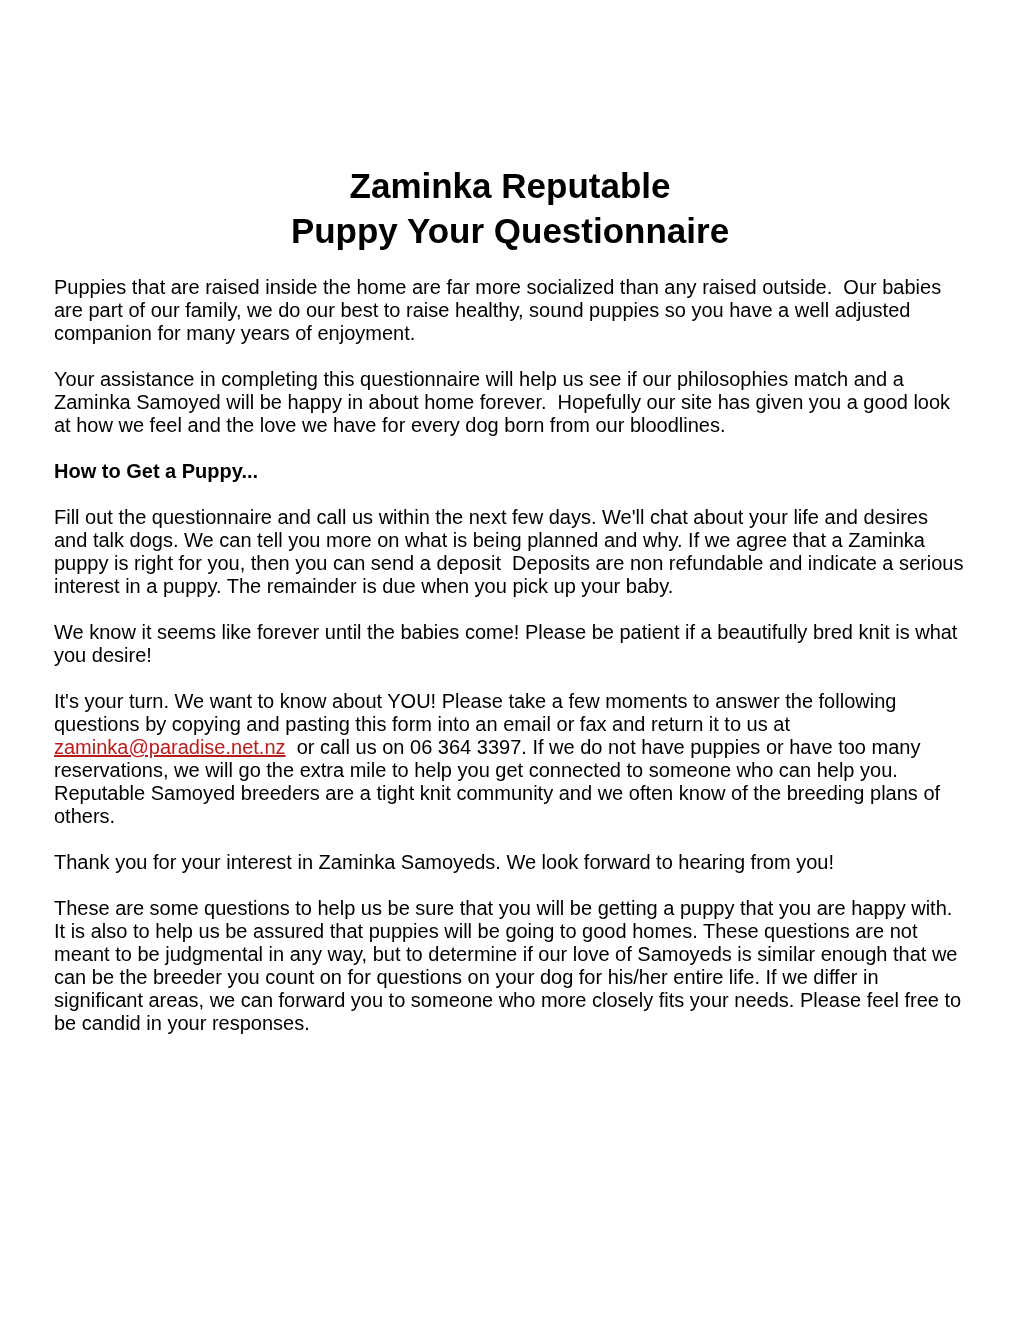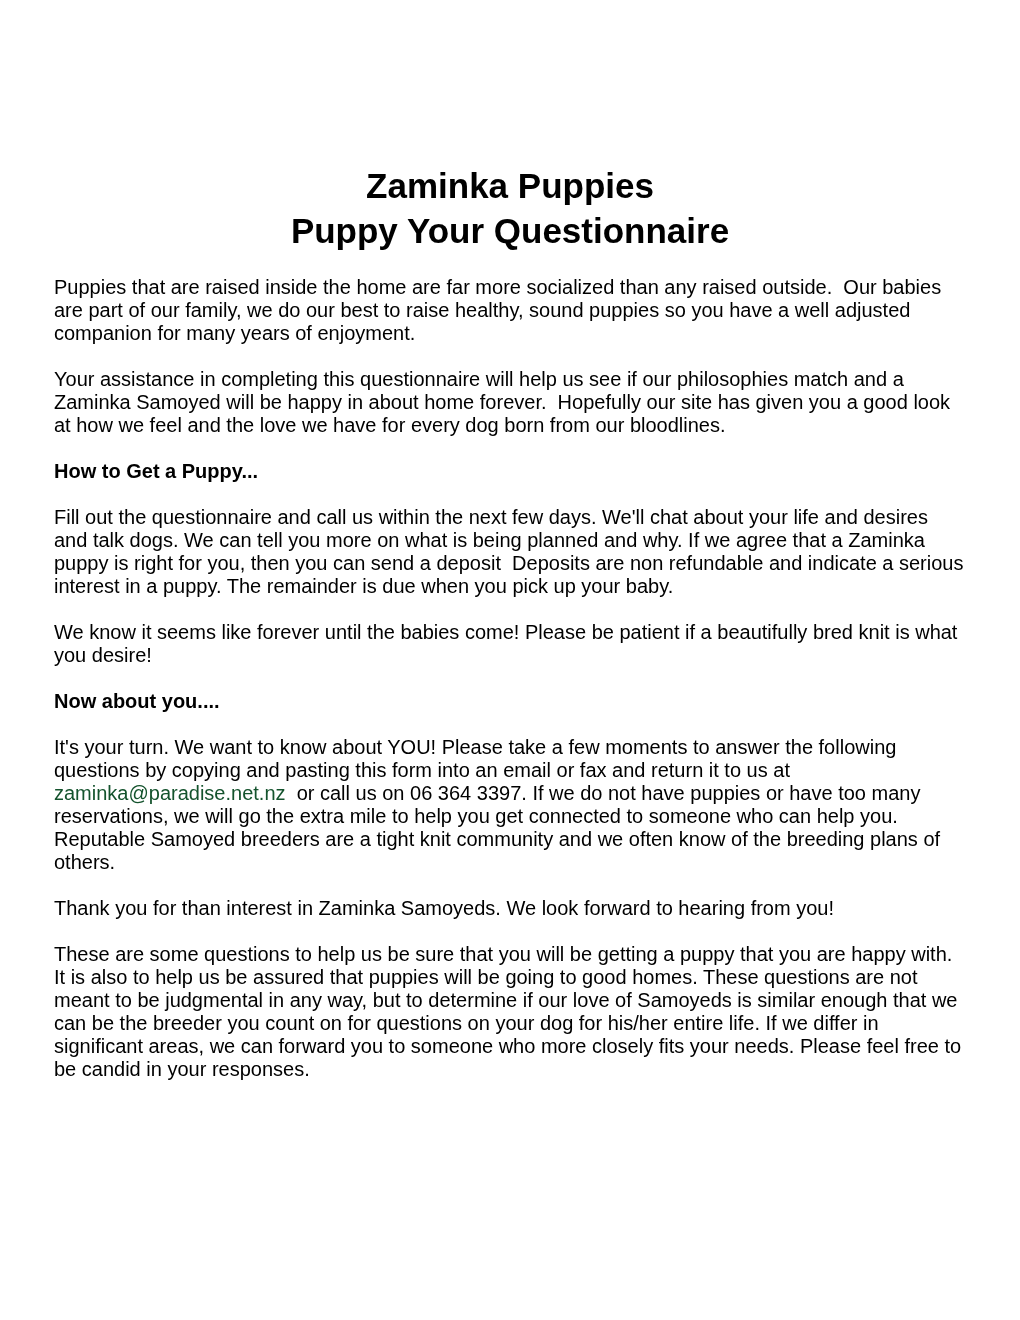--- a/index.html
+++ b/index.html
@@ -36,45 +36,45 @@
     margin: 23px 0 0 0;
     white-space: pre-wrap;
     overflow-wrap: break-word;
   }
   .first-para {
   }
   .heading {
     font-weight: bold;
   }
   a.email-link {
-    color: #14532d;
+    color: #b91c1c;
+    text-decoration: underline;
     cursor: pointer;
   }
 </style>
 </head>
 <body>
 
 <div class="page">
 
   <div class="title">
-    <div>Zaminka Puppies</div>
+    <div>Zaminka Reputable</div>
     <div>Puppy Your Questionnaire</div>
   </div>
 
   <p class="body-para first-para">Puppies that are raised inside the home are far more socialized than any raised outside.  Our babies are part of our family, we do our best to raise healthy, sound puppies so you have a well adjusted companion for many years of enjoyment.</p>
 
   <p class="body-para">Your assistance in completing this questionnaire will help us see if our philosophies match and a Zaminka Samoyed will be happy in about home forever.  Hopefully our site has given you a good look at how we feel and the love we have for every dog born from our bloodlines.</p>
 
   <p class="body-para heading">How to Get a Puppy...</p>
 
   <p class="body-para">Fill out the questionnaire and call us within the next few days. We'll chat about your life and desires and talk dogs. We can tell you more on what is being planned and why. If we agree that a Zaminka puppy is right for you, then you can send a deposit  Deposits are non refundable and indicate a serious interest in a puppy. The remainder is due when you pick up your baby.</p>
 
   <p class="body-para">We know it seems like forever until the babies come! Please be patient if a beautifully bred knit is what you desire!</p>
 
-  <p class="body-para heading">Now about you....</p>
 
   <p class="body-para"><span>It's your turn. We want to know about YOU! Please take a few moments to answer the following questions by copying and pasting this form into an email or fax and return it to us at </span><a class="email-link">zaminka@paradise.net.nz</a><span>  or call us on 06 364 3397. If we do not have puppies or have too many reservations, we will go the extra mile to help you get connected to someone who can help you. Reputable Samoyed breeders are a tight knit community and we often know of the breeding plans of others.</span></p>
 
-  <p class="body-para">Thank you for than interest in Zaminka Samoyeds. We look forward to hearing from you!</p>
+  <p class="body-para">Thank you for your interest in Zaminka Samoyeds. We look forward to hearing from you!</p>
 
   <p class="body-para">These are some questions to help us be sure that you will be getting a puppy that you are happy with.  It is also to help us be assured that puppies will be going to good homes. These questions are not meant to be judgmental in any way, but to determine if our love of Samoyeds is similar enough that we can be the breeder you count on for questions on your dog for his/her entire life. If we differ in significant areas, we can forward you to someone who more closely fits your needs. Please feel free to be candid in your responses.</p>
 
 </div>
 
 </body></html>

